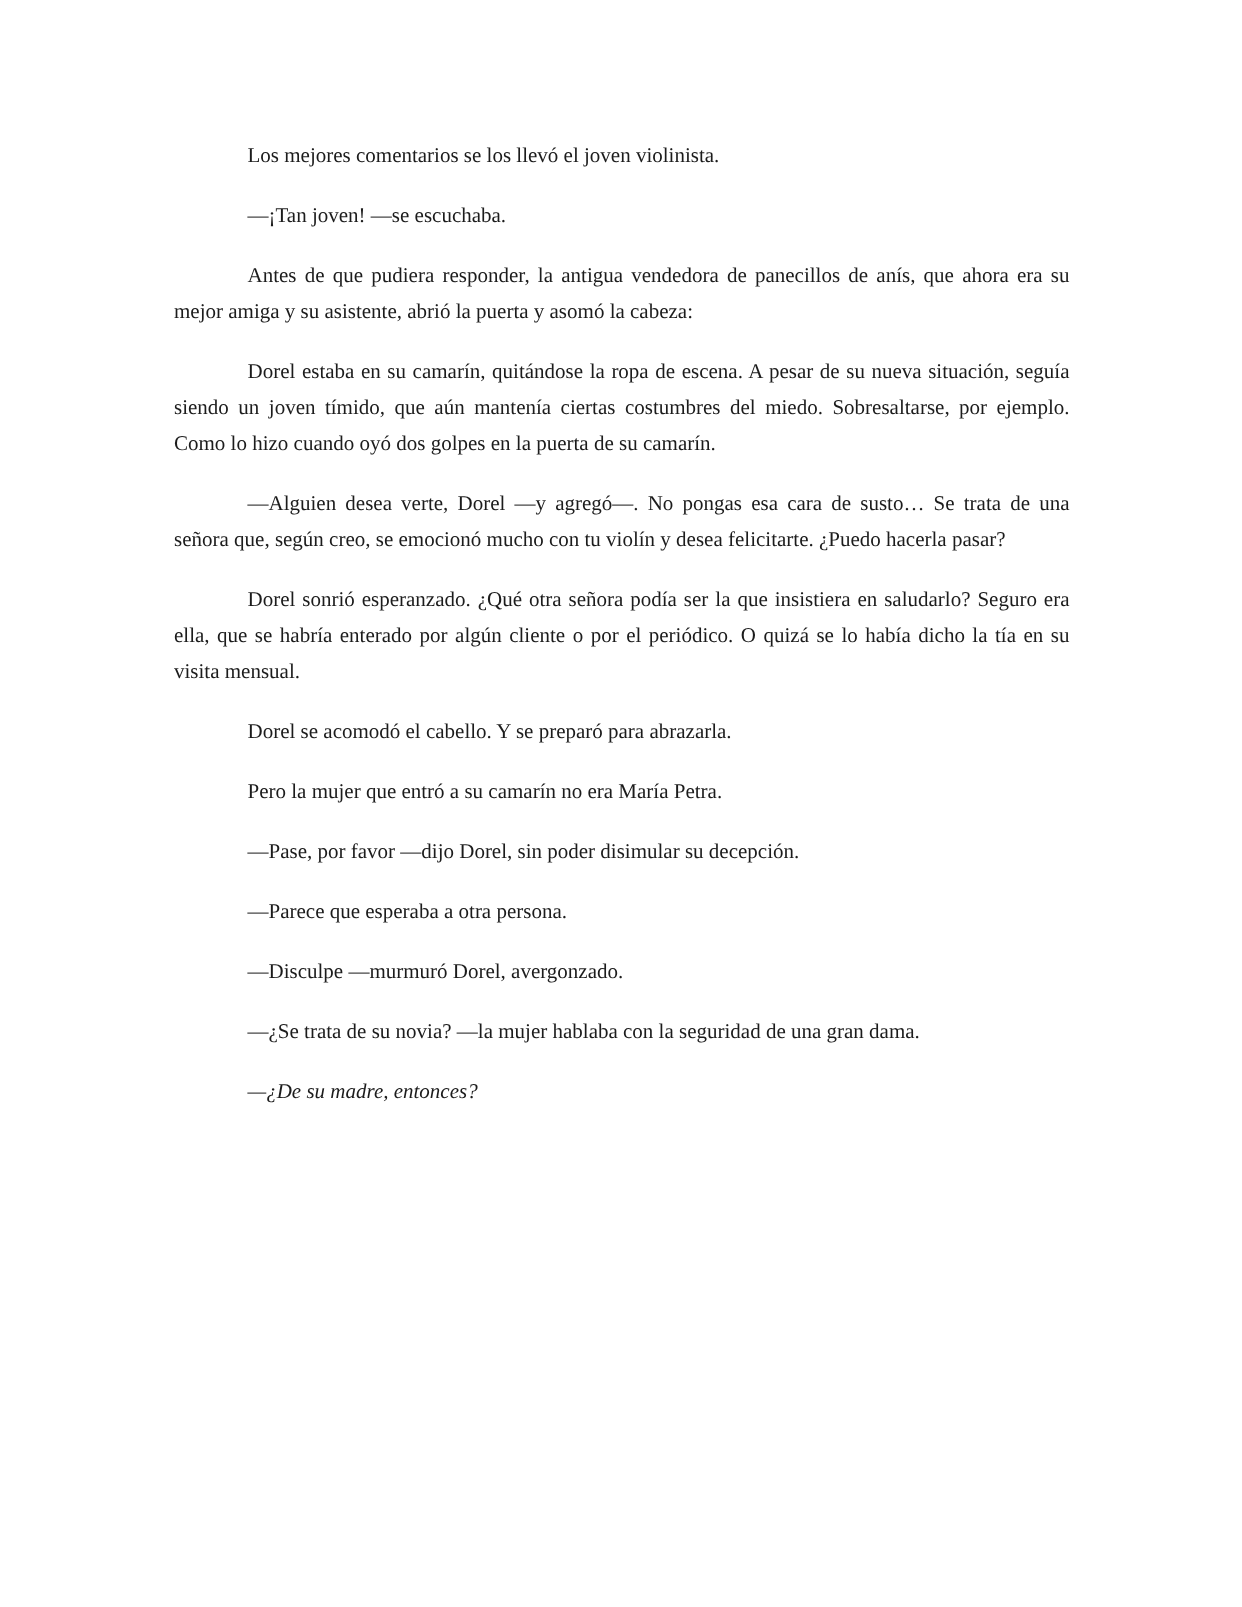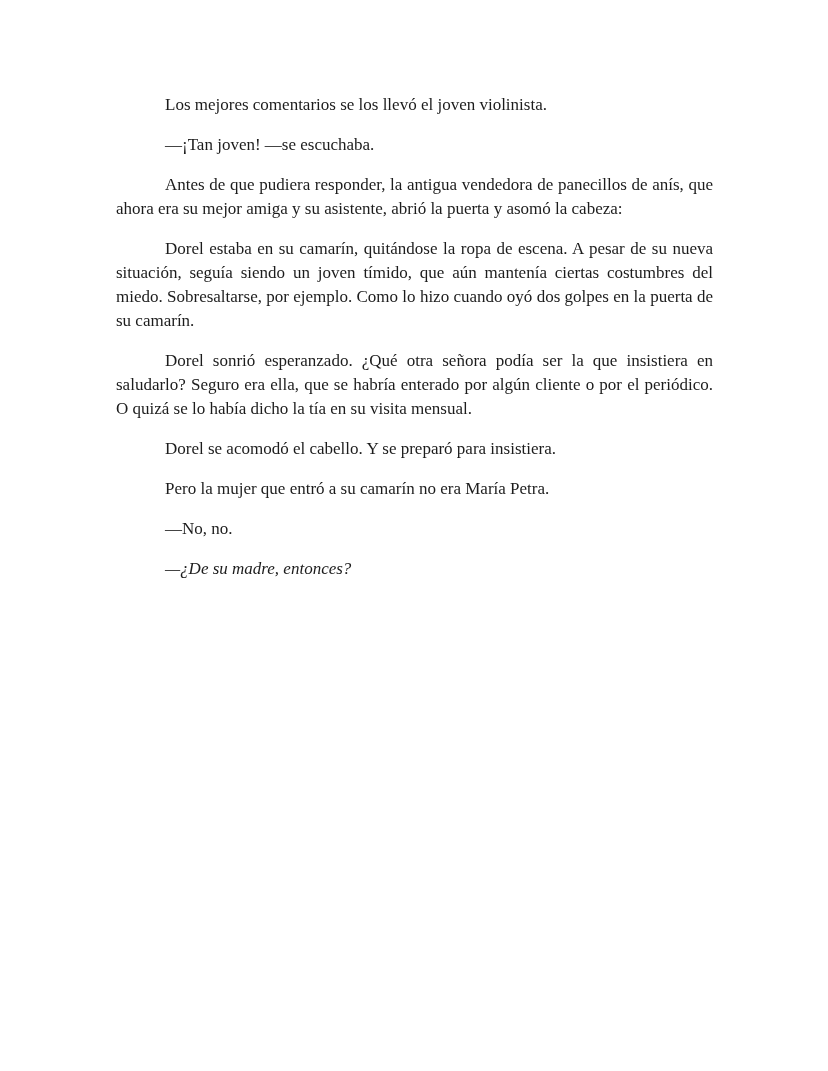--- a/index.html
+++ b/index.html
@@ -21,21 +21,21 @@
     width: 828px;
     height: 1071px;
     background: #ffffff;
   }
   .text-block {
     position: absolute;
     left: 116px;
     top: 93px;
     width: 597px;
     color: #1c1c1c;
-    font-size: 17px;
+    font-size: 14px;
     line-height: 24px;
     text-align: justify;
     text-justify: inter-word;
   }
   .text-block p {
     margin: 0 0 16px 0;
     padding: 0;
     text-indent: 49px;
   }
   .text-block p:last-child {
@@ -45,19 +45,23 @@
 </style>
 </head>
 <body>
 
 <div class="book-page">
   <div class="text-block">
     <p>Los mejores comentarios se los llevó el joven violinista.</p>
     <p>—¡Tan joven! —se escuchaba.</p>
     <p>Antes de que pudiera responder, la antigua vendedora de panecillos de anís, que ahora era su mejor amiga y su asistente, abrió la puerta y asomó la cabeza:</p>
     <p>Dorel estaba en su camarín, quitándose la ropa de escena. A pesar de su nueva situación, seguía siendo un joven tímido, que aún mantenía ciertas costumbres del miedo. Sobresaltarse, por ejemplo. Como lo hizo cuando oyó dos golpes en la puerta de su camarín.</p>
+    <p>—Alguien desea verte, Dorel —y agregó—. No pongas esa cara de susto… Se trata de una señora que, según creo, se emocionó mucho con tu violín y desea felicitarte. ¿Puedo hacerla pasar?</p>
     <p>Dorel sonrió esperanzado. ¿Qué otra señora podía ser la que insistiera en saludarlo? Seguro era ella, que se habría enterado por algún cliente o por el periódico. O quizá se lo había dicho la tía en su visita mensual.</p>
-    <p>Dorel se acomodó el cabello. Y se preparó para insistiera.</p>
+    <p>Dorel se acomodó el cabello. Y se preparó para abrazarla.</p>
     <p>Pero la mujer que entró a su camarín no era María Petra.</p>
-    <p>—No, no.</p>
+    <p>—Pase, por favor —dijo Dorel, sin poder disimular su decepción.</p>
+    <p>—Parece que esperaba a otra persona.</p>
+    <p>—Disculpe —murmuró Dorel, avergonzado.</p>
+    <p>—¿Se trata de su novia? —la mujer hablaba con la seguridad de una gran dama.</p>
     <p>—¿De su madre, entonces?</p>
   </div>
 </div>
 
 </body></html>

